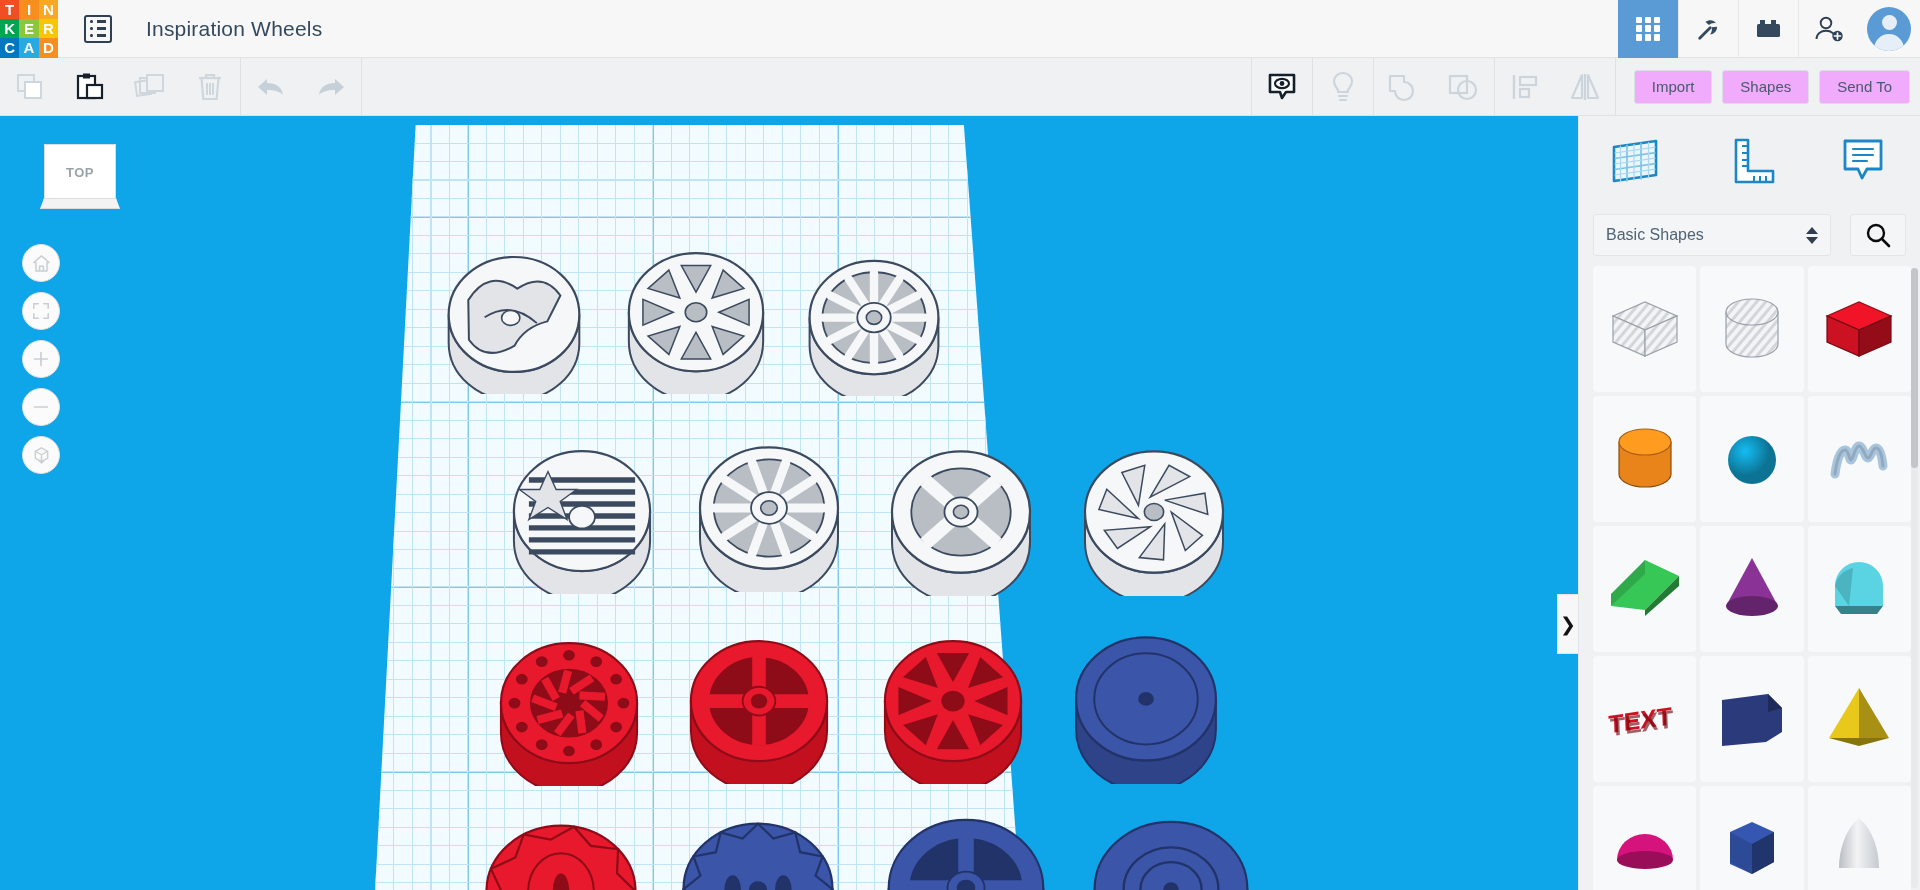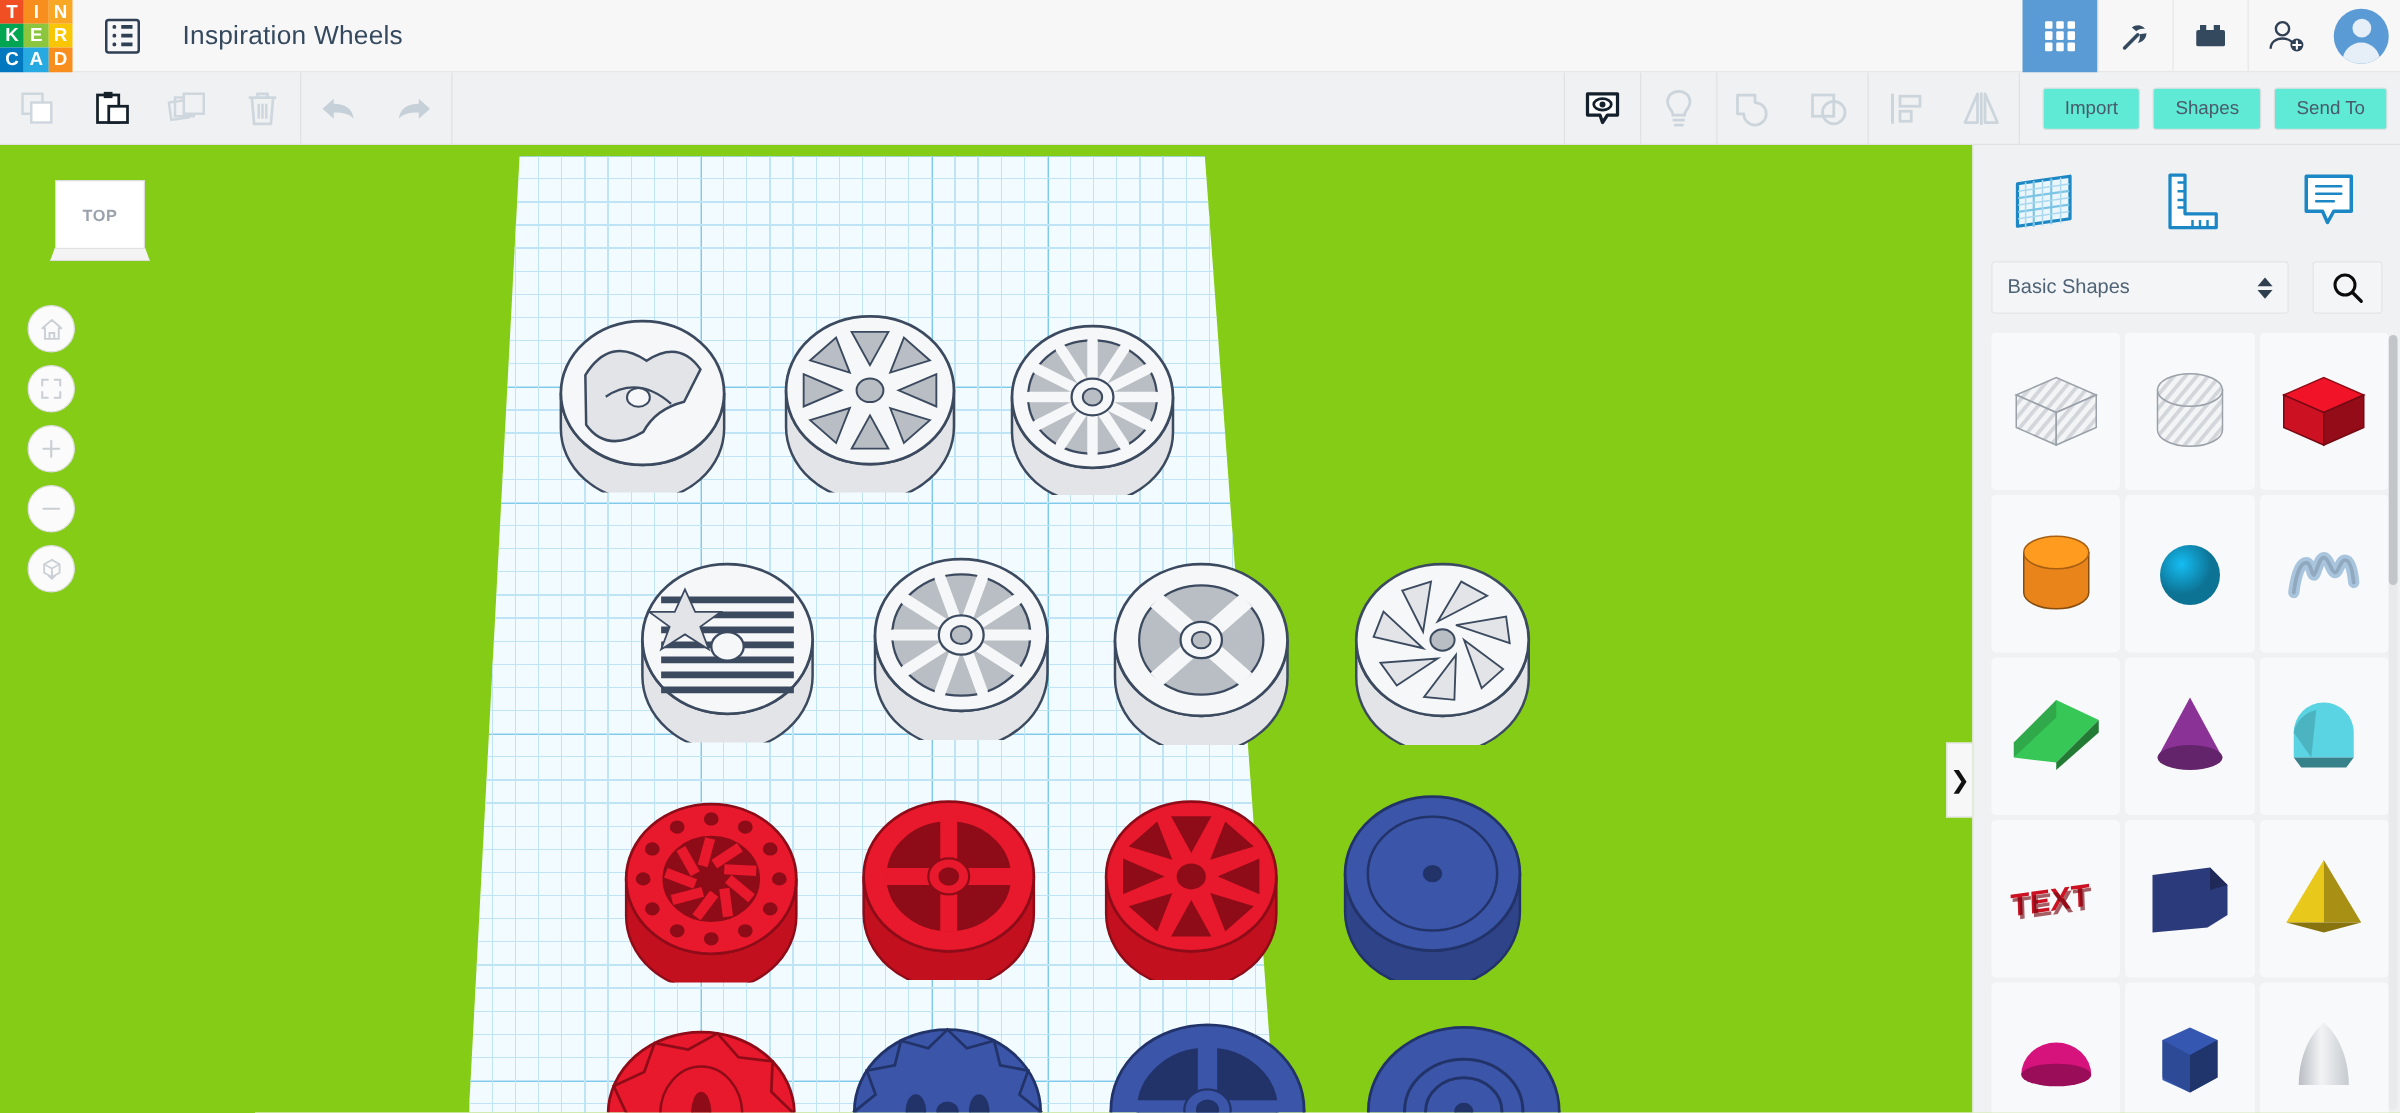--- a/index.html
+++ b/index.html
@@ -60,28 +60,28 @@
     display: flex; align-items: center;
   }
   .tb-group { display: flex; align-items: center; height: 58px; }
   .tb-btn {
     width: 60px; height: 58px; display: flex; align-items: center; justify-content: center;
   }
   .sep { width: 1px; height: 58px; background: #dfe1e3; }
   .tb-right { margin-left: auto; display: flex; align-items: center; height: 58px; }
   .txt-btn {
     height: 34px; padding: 0 17px; margin-right: 10px; border: 1px solid #dcdfe2;
-    border-radius: 3px; background: #5eead4; color: #4a5a6a; font-size: 15px;
+    border-radius: 3px; background: #f0abfc; color: #4a5a6a; font-size: 15px;
     display: flex; align-items: center; justify-content: center;
   }
 
   
   .viewport {
     position: absolute; top: 116px; left: 0; width: 1578px; height: 774px;
-    background: #84cc16; overflow: hidden;
+    background: #0ea5e9; overflow: hidden;
   }
   .viewcube {
     position: absolute; left: 40px; top: 28px; width: 80px; height: 66px;
   }
   .vc-top {
     position: absolute; left: 4px; top: 0; width: 72px; height: 56px;
     background: #ffffff; border: 1px solid #dcdcdc;
     display: flex; align-items: center; justify-content: center;
     color: #9aa2ab; font-size: 13px; font-weight: bold; letter-spacing: .5px;
   }
@@ -120,21 +120,21 @@
   .wheel { position: absolute; z-index: 3; }
   .wheel svg { display: block; }
 
   
   .right-panel {
     position: absolute; top: 116px; left: 1578px; width: 342px; height: 774px;
     background: #f0f1f2; border-left: 1px solid #e3e4e5;
   }
   .rp-tools { display: flex; height: 88px; align-items: center; }
   .rp-tool { flex: 1; display: flex; align-items: center; justify-content: center; }
-  .rp-search-row { display: flex; padding: 0 14px; gap: 19px; height: 52px; align-items: center; }
+  .rp-search-row { display: flex; padding: 0 14px; gap: 19px; height: 52px; align-items: flex-end; }
   .rp-select {
     flex: 1; height: 42px; background: #f4f5f6; border: 1px solid #e3e5e7; border-radius: 3px;
     display: flex; align-items: center; justify-content: space-between; padding: 0 12px;
     font-size: 16px; color: #4e6375;
   }
   .stepper { display: flex; flex-direction: column; gap: 3px; }
   .stepper i {
     width: 0; height: 0; border-left: 6px solid transparent; border-right: 6px solid transparent;
   }
   .stepper i.up { border-bottom: 7px solid #2f3f4f; }

